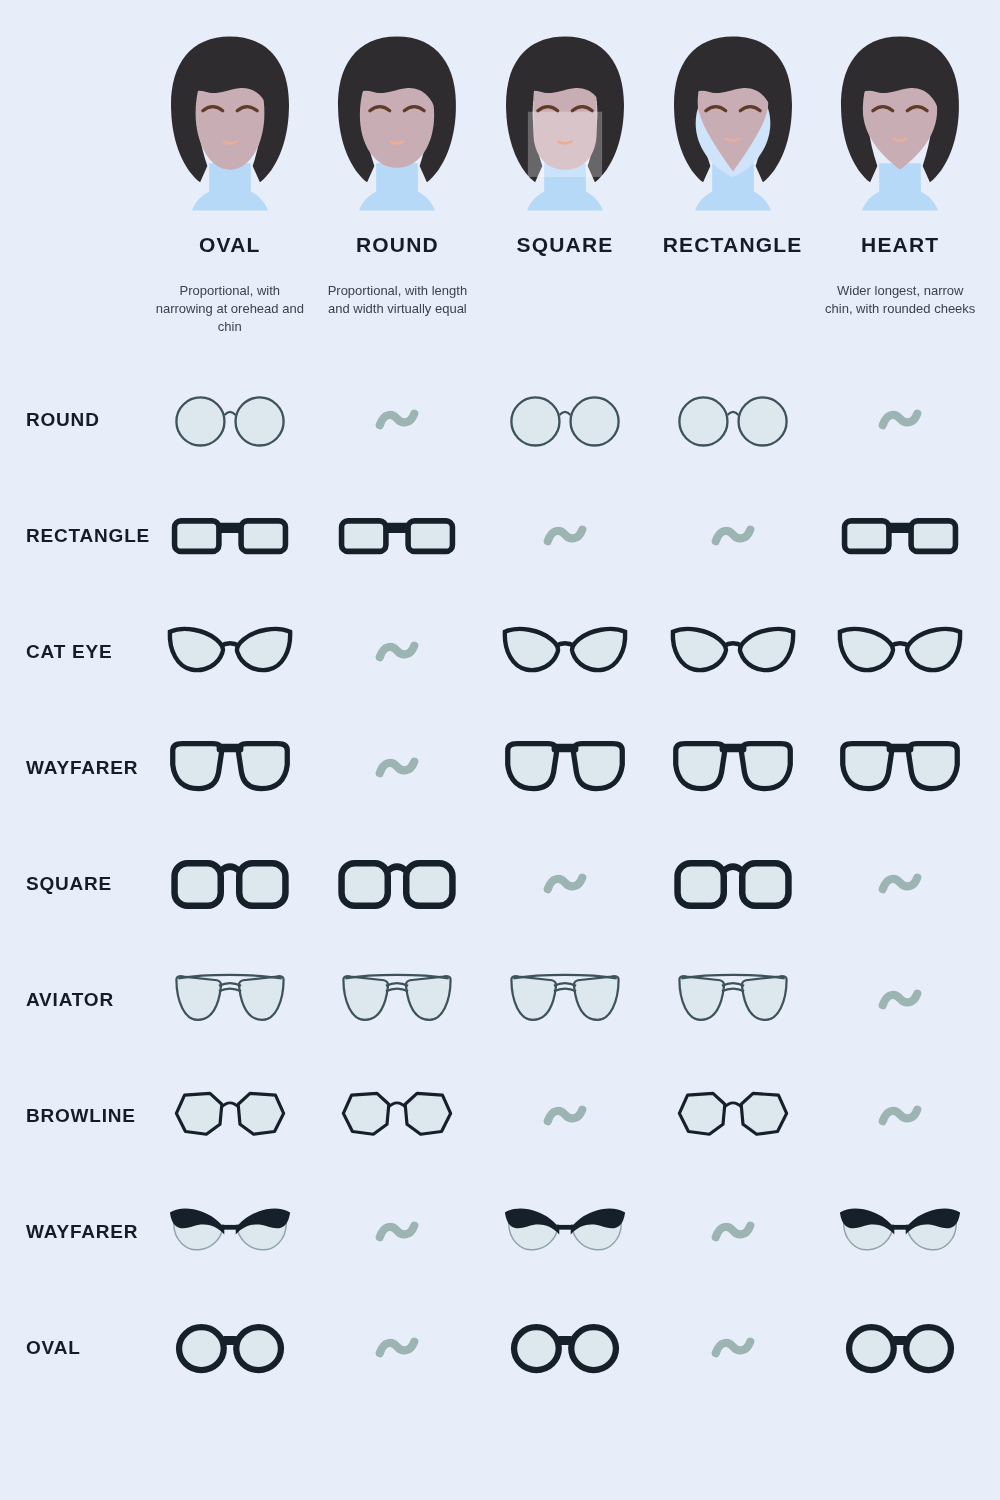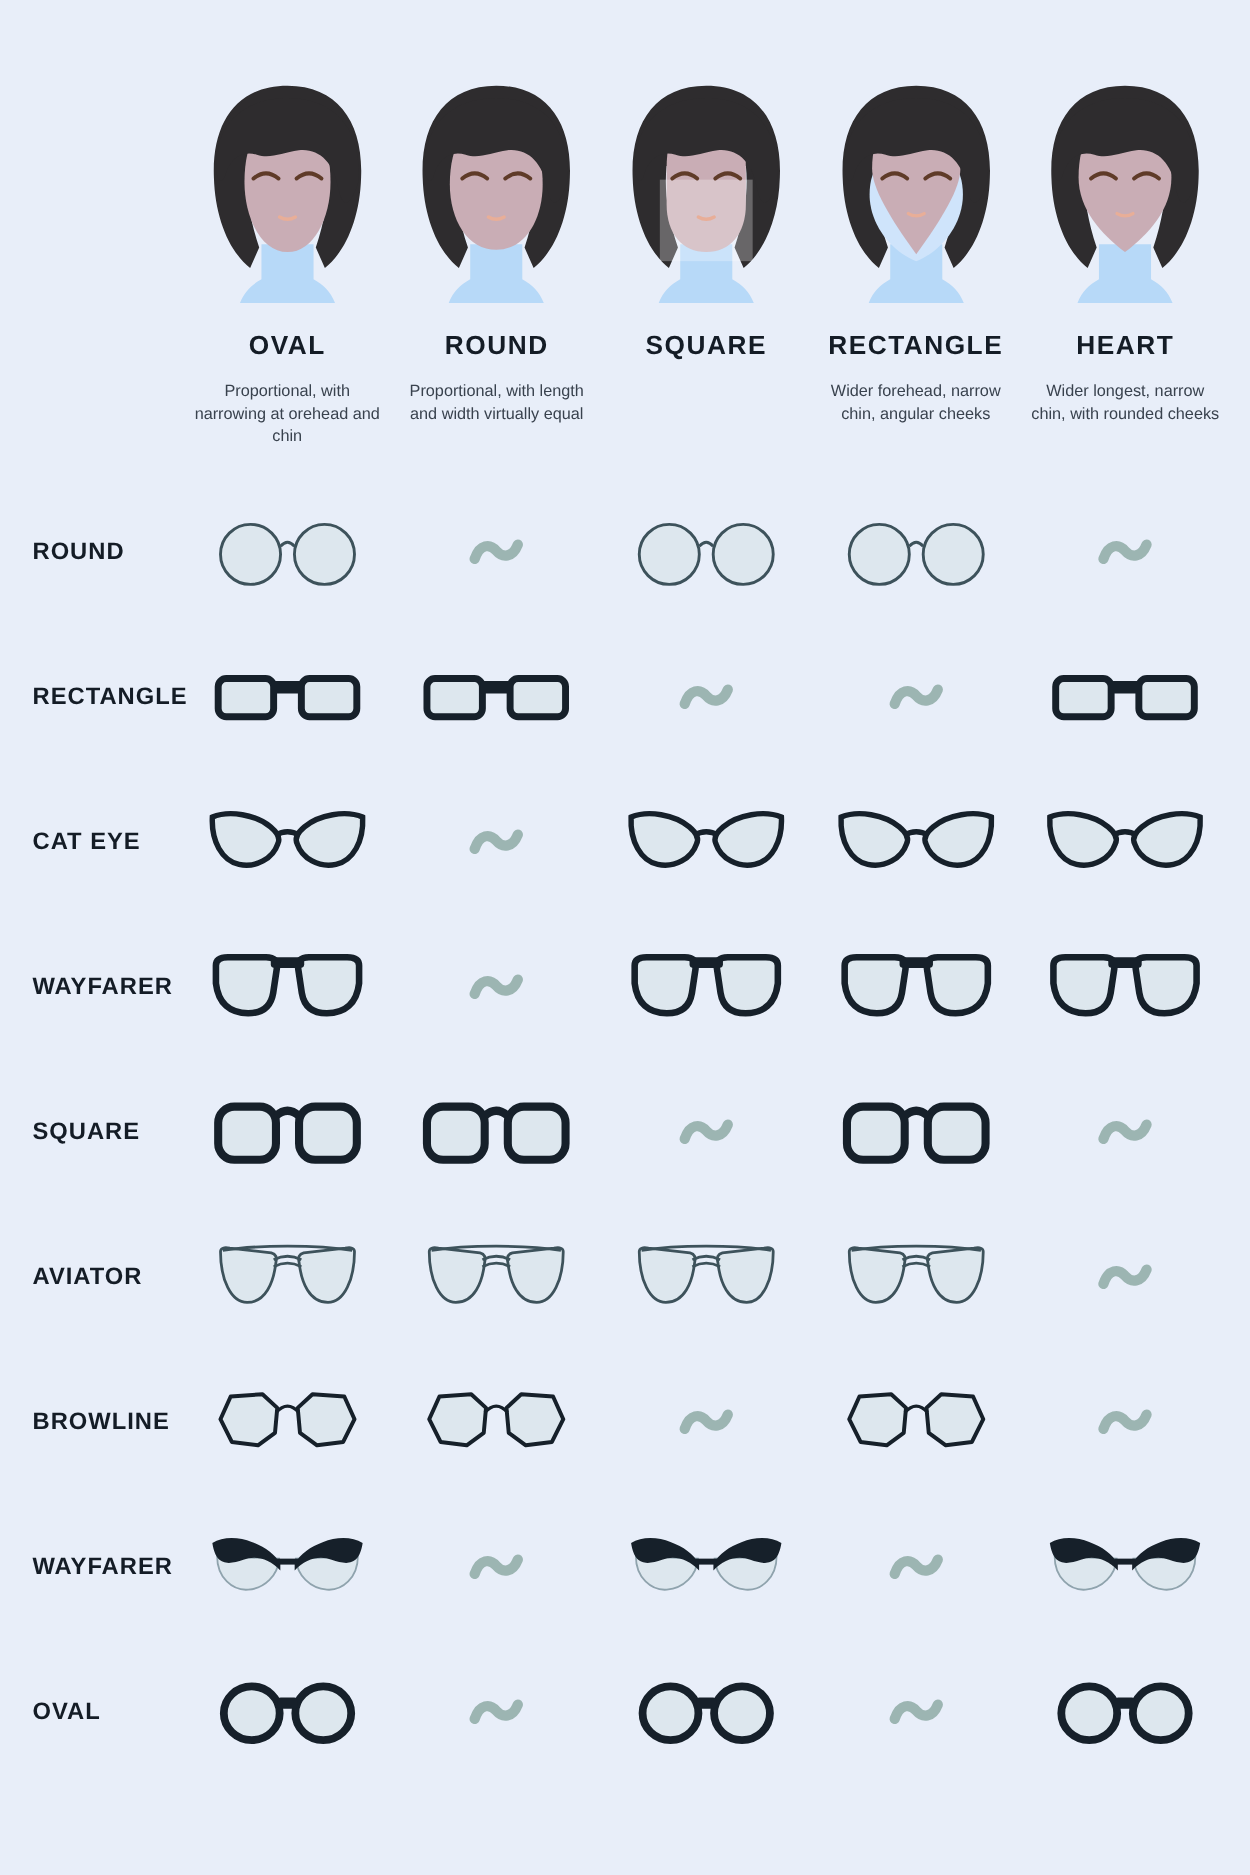--- a/index.html
+++ b/index.html
@@ -3,38 +3,38 @@
 <meta charset="utf-8">
 <style>
   * { margin:0; padding:0; box-sizing:border-box; }
   html,body { width:1000px; height:1500px; }
   body {
     background:#e8eef9;
     font-family:"Liberation Sans", sans-serif;
     color:#141c26;
     overflow:hidden;
   }
-  .poster { width:984px; height:1500px; padding-top:64px; }
+  .poster { width:984px; height:1500px; padding-top:32px; }
 
   
   .faces-row {
     display:grid;
     grid-template-columns:146px repeat(5, 1fr);
     align-items:start;
   }
   .face-col { text-align:center; }
   .face-art { display:flex; justify-content:center; }
   .face-art svg { width:154px; height:auto; display:block; }
   .face-label {
     font-size:21px; font-weight:700; letter-spacing:1.2px;
     color:#141c26; margin-top:6px;
   }
   .face-desc {
     font-size:13px; line-height:1.38; color:#39424e;
-    margin-top:15px; padding:0 6px; font-weight:400;
+    margin-top:25px; padding:0 6px; font-weight:400;
   }
 
   
   .matrix { margin-top:26px; }
   .mrow {
     display:grid;
     grid-template-columns:146px repeat(5, 1fr);
     align-items:center;
     height:116px;
   }
@@ -118,21 +118,20 @@
           <path d="M85,5 C40,5 18,38 20,86 C21,122 34,152 52,166 L60,148 C50,118 48,95 50,76 L120,76 C122,95 120,118 110,148 L118,166 C136,152 149,122 150,86 C152,38 130,5 85,5 Z" fill="#2e2c2e"></path>
           <path d="M85,58 C55,58 42,80 44,106 C46,130 64,152 85,160 C106,152 124,130 126,106 C128,80 115,58 85,58 Z" fill="#cfe4fb"></path>
           <path d="M85,30 C60,30 46,48 46,78 C46,96 62,122 85,154 C108,122 124,96 124,78 C124,48 110,30 85,30 Z" fill="#c9adb5"></path>
           <path d="M22,80 C20,40 46,16 85,16 C124,16 150,40 148,88 C142,110 134,116 130,96 C126,72 112,60 95,62 C80,64 70,70 58,66 C44,62 34,70 30,84 C28,92 23,90 22,80 Z" fill="#2e2c2e"></path>
           <path d="M55,87 Q66,78 77,87" stroke="#5f3b28" stroke-width="3.5" fill="none" stroke-linecap="round"></path>
           <path d="M93,87 Q104,78 115,87" stroke="#5f3b28" stroke-width="3.5" fill="none" stroke-linecap="round"></path>
           <path d="M78,118 Q85,122 92,118" stroke="#e8ae98" stroke-width="3" fill="none" stroke-linecap="round"></path>
         </svg>
       </div>
       <h2 class="face-label">RECTANGLE</h2>
-      <p class="face-desc">Wider forehead, narrow chin, angular cheeks</p>
     </div>
 
     <div class="face-col">
       <div class="face-art">
         <svg viewBox="0 0 170 215">
           <path d="M62,145 L108,145 L108,176 C117,181 123,187 127,197 L43,197 C47,187 53,181 62,176 Z" fill="#b7d9f8"></path>
           <path d="M85,5 C40,5 18,38 20,86 C21,122 34,152 52,166 L60,148 C50,118 48,95 50,76 L120,76 C122,95 120,118 110,148 L118,166 C136,152 149,122 150,86 C152,38 130,5 85,5 Z" fill="#2e2c2e"></path>
           <path d="M85,30 C58,30 44,52 44,86 C44,114 64,136 85,152 C106,136 126,114 126,86 C126,52 112,30 85,30 Z" fill="#c9adb5"></path>
           <path d="M22,80 C20,40 46,16 85,16 C124,16 150,40 148,88 C142,110 134,116 130,96 C126,72 112,60 95,62 C80,64 70,70 58,66 C44,62 34,70 30,84 C28,92 23,90 22,80 Z" fill="#2e2c2e"></path>
           <path d="M55,87 Q66,78 77,87" stroke="#5f3b28" stroke-width="3.5" fill="none" stroke-linecap="round"></path>

